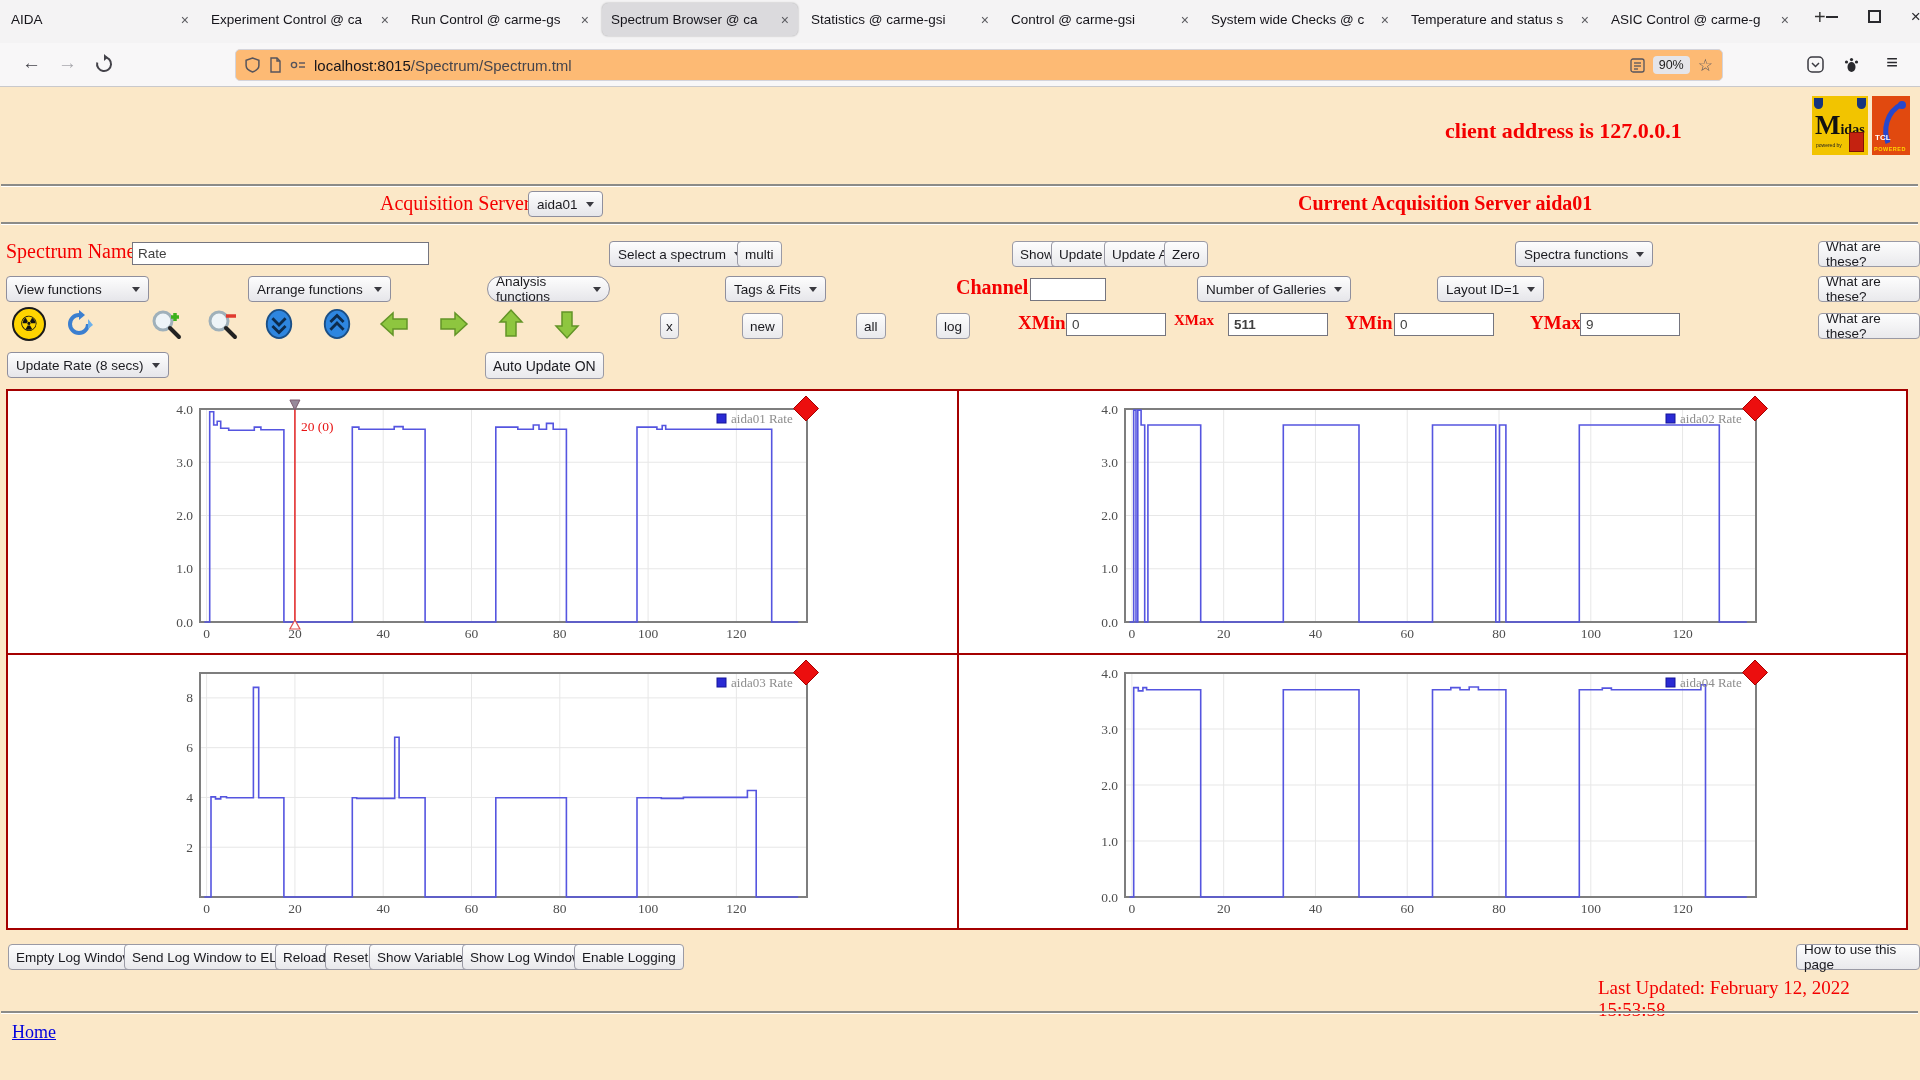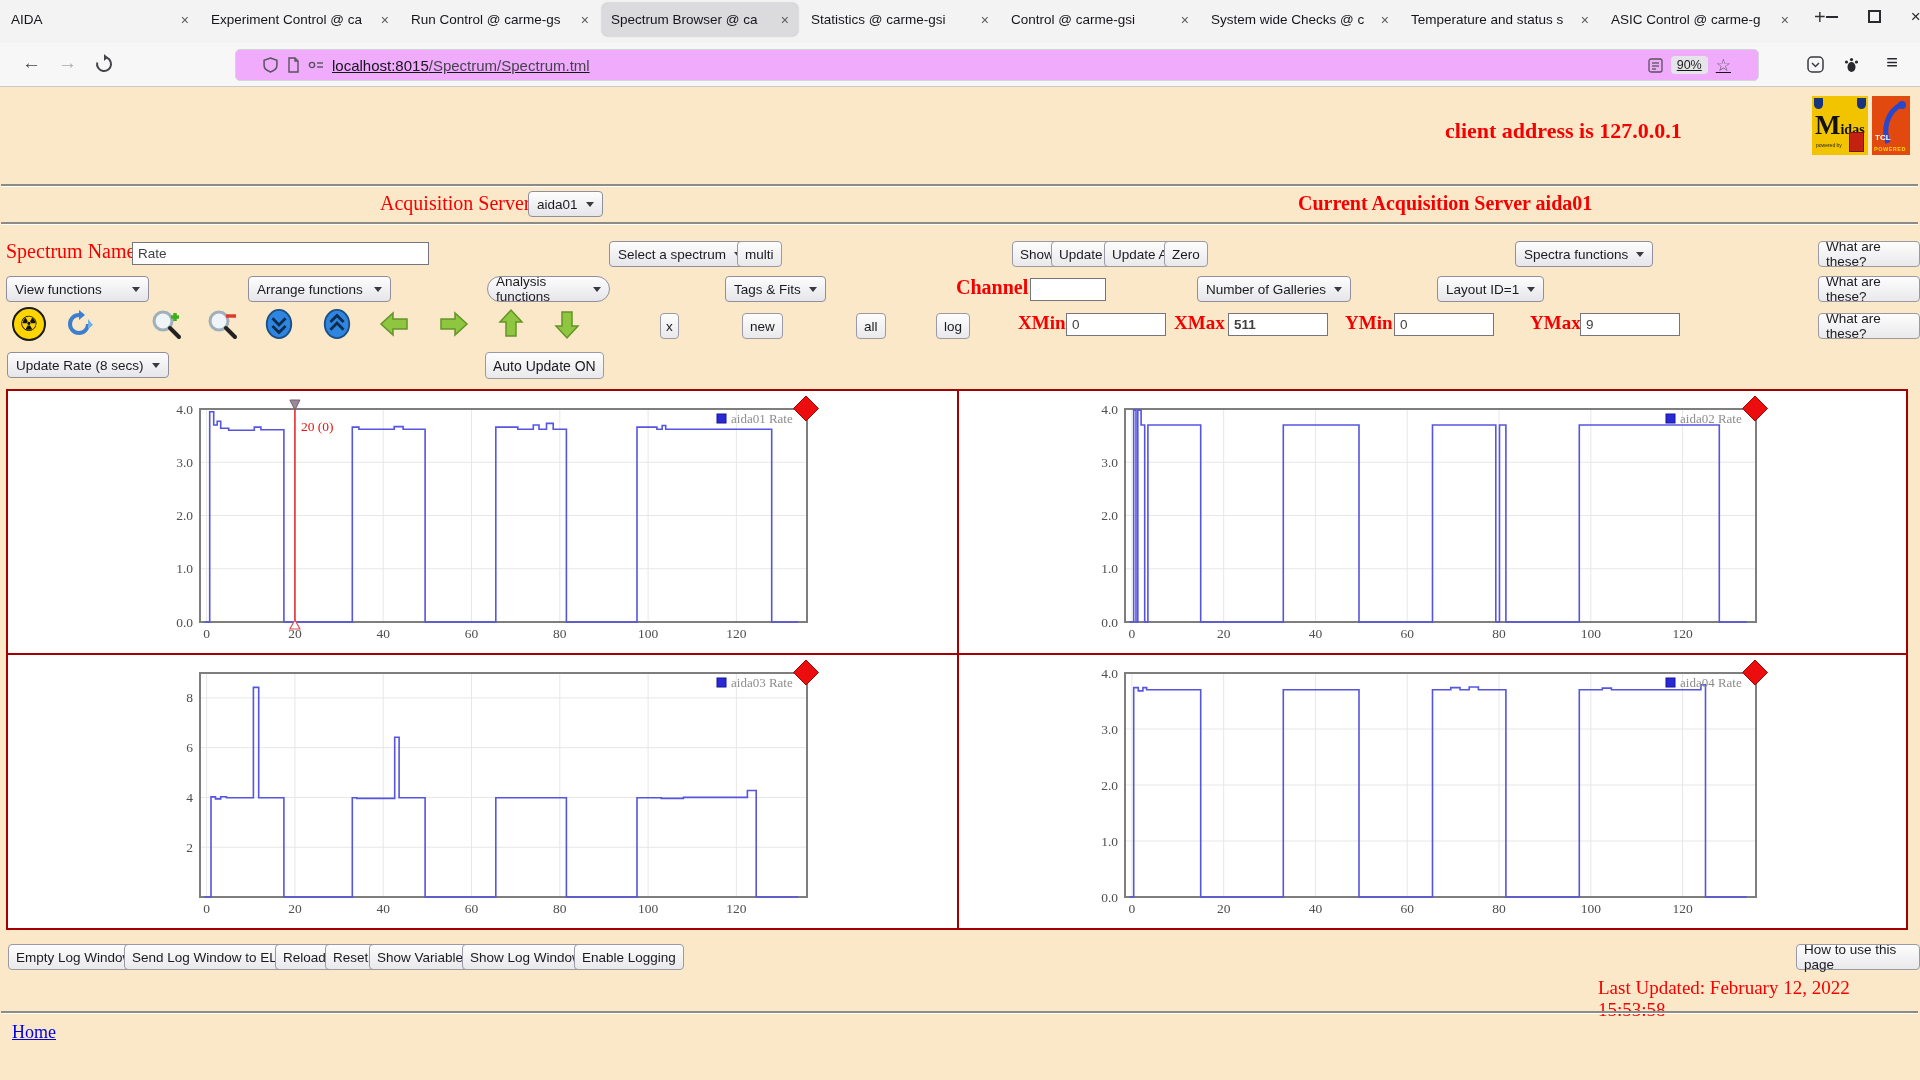--- a/index.html
+++ b/index.html
@@ -12,23 +12,23 @@
   .tab{width:178px;height:33px;margin:0 2px 4px 2px;border-radius:6px;display:flex;
        align-items:center;padding:0 9px;font-size:13.5px;color:#15141a;flex:none;}
   .tab.active{background:#dbdadd;box-shadow:0 0 2px rgba(0,0,0,.35);}
   .tab .t{flex:1;overflow:hidden;white-space:nowrap;}
   .tab .x{color:#5a5a5f;margin-left:5px;font-size:14px;}
   .newtab{font-size:20px;color:#333;margin:0 0 8px 14px;}
   .winctl{margin-left:auto;display:flex;align-items:center;gap:30px;padding:0 20px 10px 0;}
   .navbar{position:absolute;left:0;top:43px;width:1920px;height:43px;background:#f8f7f8;
           border-bottom:1px solid #c9c9cc;font-family:"Liberation Sans",sans-serif;}
   .navico{position:absolute;top:9px;font-size:19px;color:#44434a;}
-  .urlbar{position:absolute;left:235px;top:6px;width:1468px;height:30px;background:#f0abfc;
+  .urlbar{position:absolute;left:235px;top:6px;width:1468px;height:30px;background:#fdba74;
           border:1px solid #d4d4db;border-radius:5px;display:flex;align-items:center;
-          gap:8px;padding:0 27px;font-size:15px;color:#15141a;text-decoration:underline;}
+          gap:8px;padding:0 9px;font-size:15px;color:#15141a;}
   .urlpath{color:#15141a;}
   .zoomchip{background:#e5e5e9;border-radius:4px;font-size:12.5px;padding:2px 6px;color:#222;}
   
   .btn{position:absolute;display:inline-flex;align-items:center;justify-content:center;
        background:linear-gradient(#fdfdfd,#e9e9ec);border:1px solid #9a9aa5;border-radius:4px;
        font:13.5px "Liberation Sans",sans-serif;color:#1a1a1f;padding:2px 7px;height:20px;box-sizing:content-box;}
   .sel{position:absolute;display:inline-flex;align-items:center;gap:8px;
        background:linear-gradient(#fdfdfd,#e6e6ea);border:1px solid #8f8f9d;border-radius:4px;
        font:13.5px "Liberation Sans",sans-serif;color:#1a1a1f;padding:3px 8px;height:18px;box-sizing:content-box;}
   .chev{width:0;height:0;border-left:4px solid transparent;border-right:4px solid transparent;
@@ -275,21 +275,21 @@
     <svg width="30" height="32" viewBox="0 0 30 32">
         <polygon points="10,4 10,18 4,18 15,30 26,18 20,18 20,4" fill="#8ec63f" stroke="#639427" stroke-width="1.5"></polygon>
       </svg>
   </div>
   <div class="btn" style="left:660px;top:313px;padding:2px 5px;">x</div>
   <div class="btn" style="left:742px;top:313px;">new</div>
   <div class="btn" style="left:856px;top:313px;text-align:center;">all</div>
   <div class="btn" style="left:936px;top:313px;">log</div>
   <div class="redlab" style="left:1018px;top:312px;font-size:19px;font-weight:bold;">XMin</div>
   <input class="inp" style="left: 1066px; top: 313px; width: 88px;" value="0">
-  <div class="redlab" style="left:1174px;top:312px;font-size:19px;font-weight:bold;">XMax</div>
+  <div class="redlab" style="left:1174px;top:312px;font-size:15px;font-weight:bold;">XMax</div>
   <input class="inp" style="left: 1228px; top: 313px; width: 88px; font-weight: bold;" value="511">
   <div class="redlab" style="left:1345px;top:312px;font-size:19px;font-weight:bold;">YMin</div>
   <input class="inp" style="left: 1394px; top: 313px; width: 88px;" value="0">
   <div class="redlab" style="left:1530px;top:312px;font-size:19px;font-weight:bold;">YMax</div>
   <input class="inp" style="left: 1580px; top: 313px; width: 88px;" value="9">
   <div class="btn" style="left:1818px;top:313px;">What are these?</div>
 
   <div class="sel" style="left:7px;top:352px;">
       <span>Update Rate (8 secs)</span>
       <i class="chev"></i>

